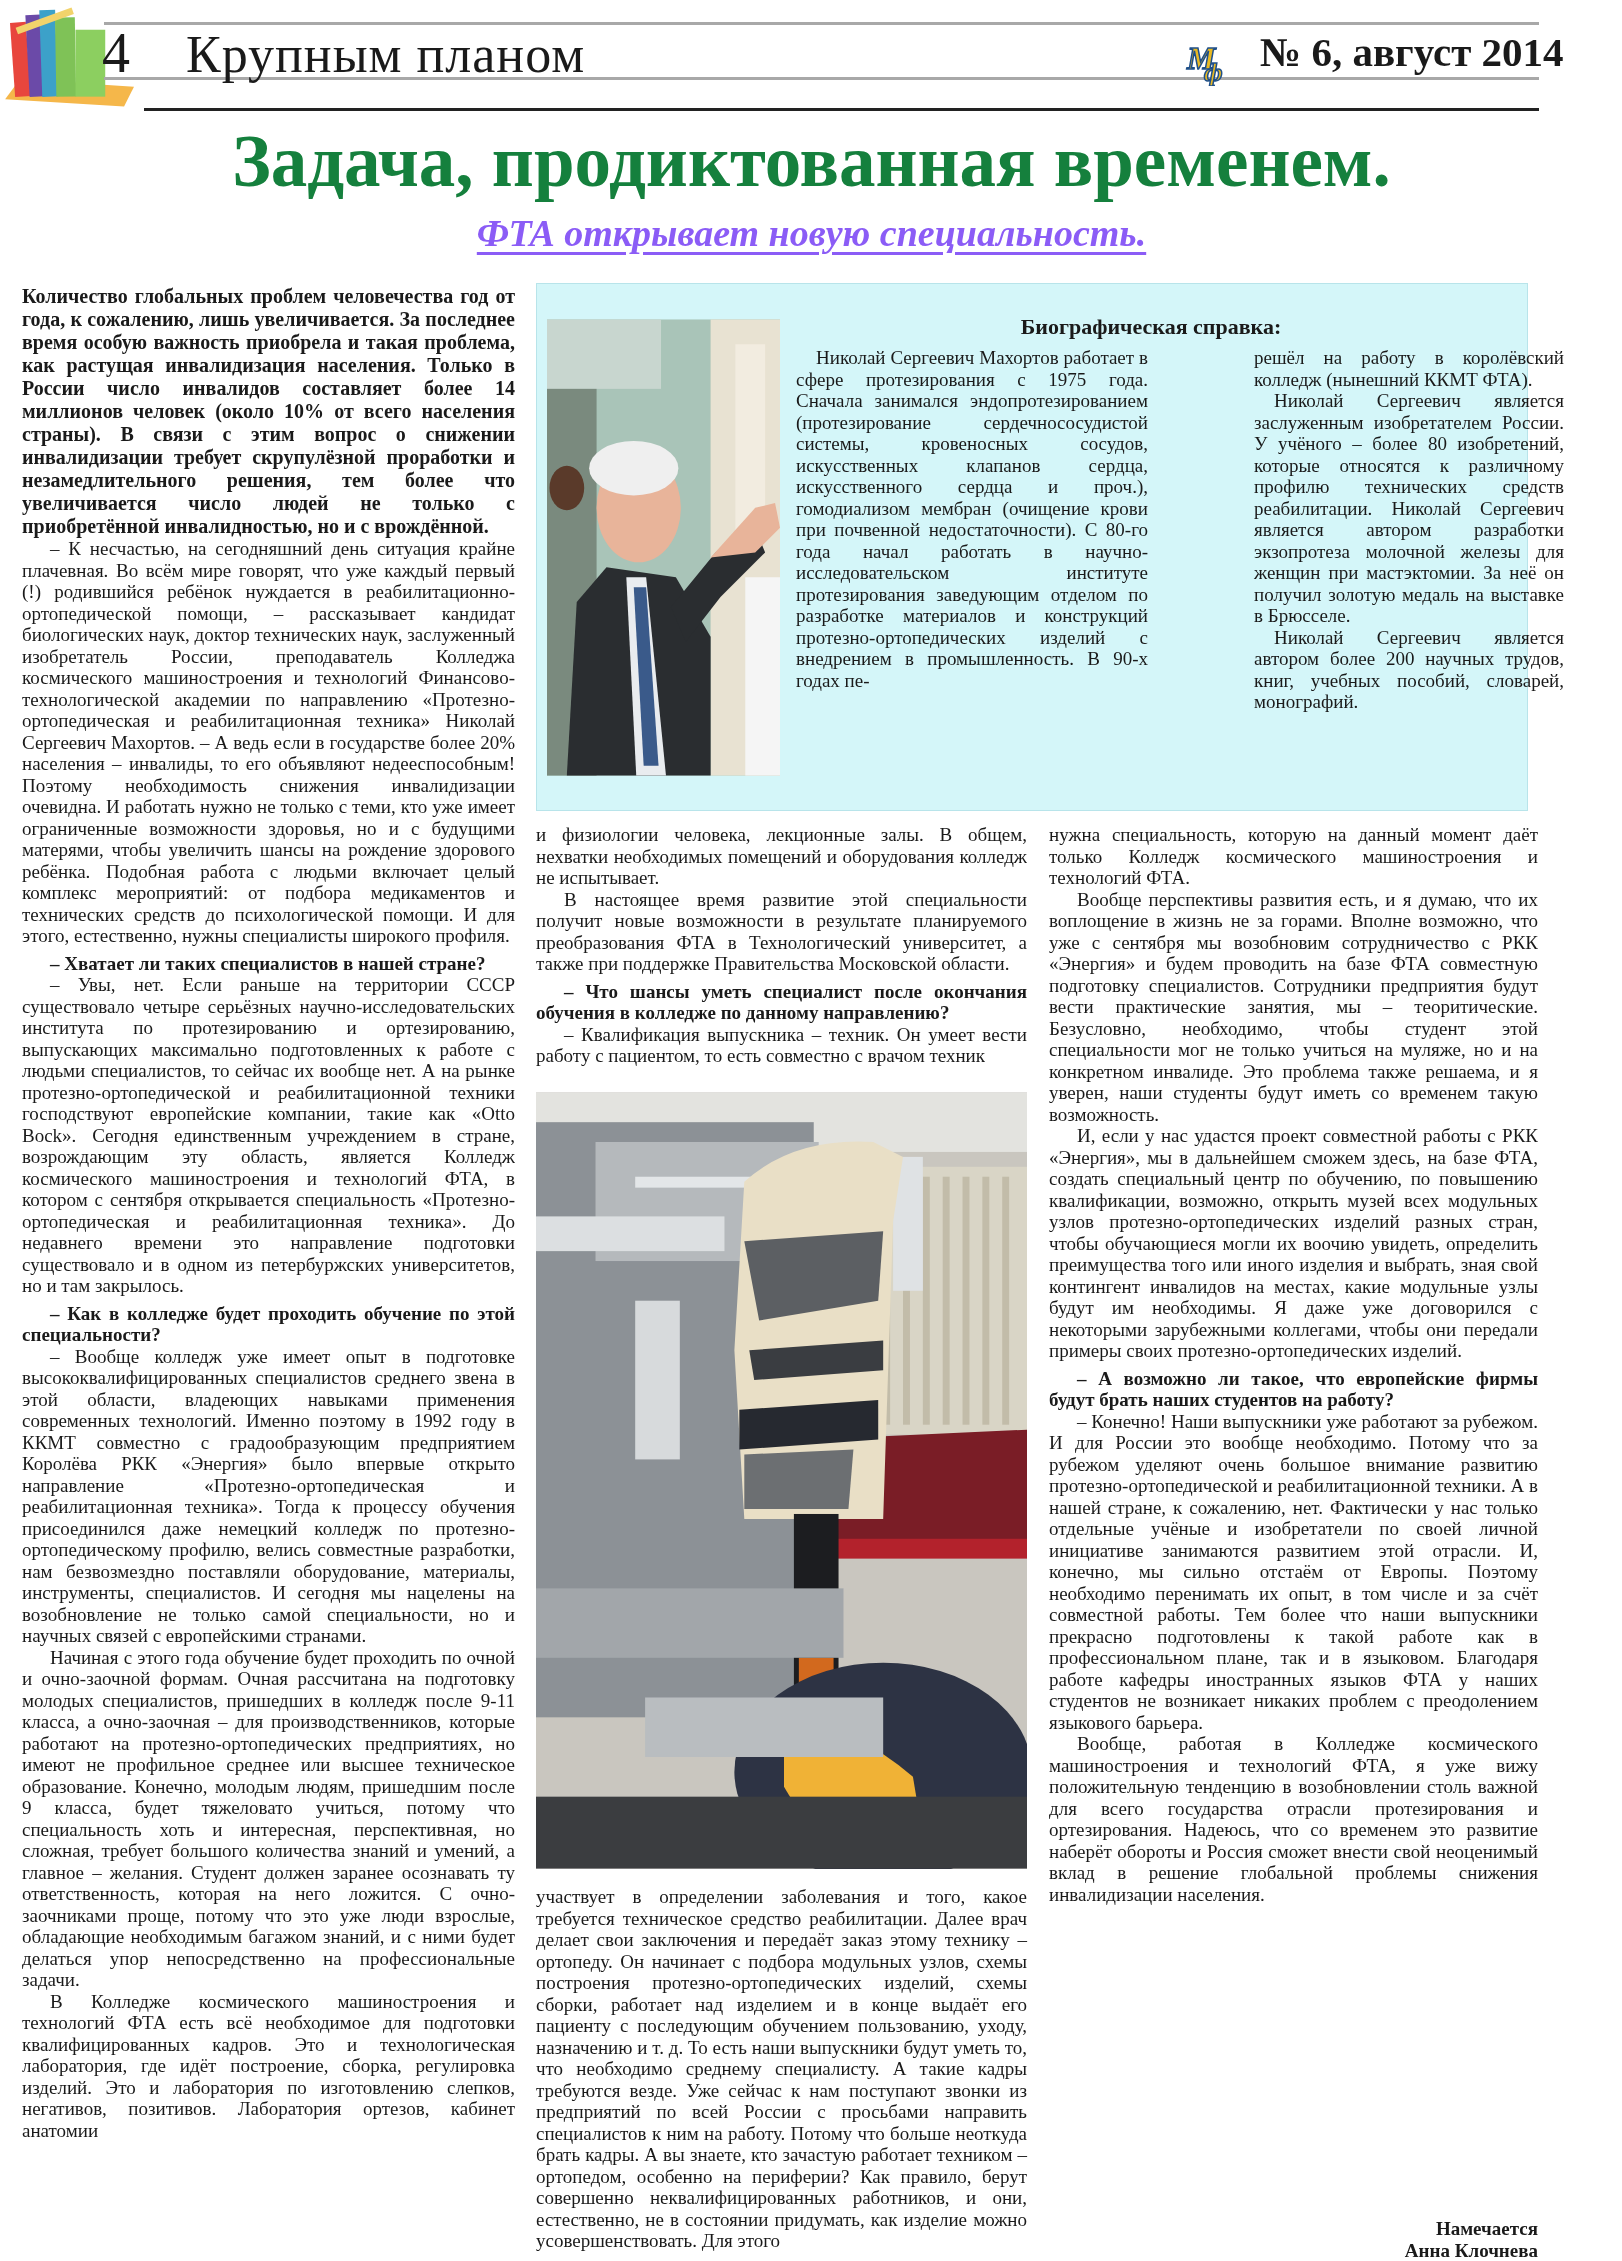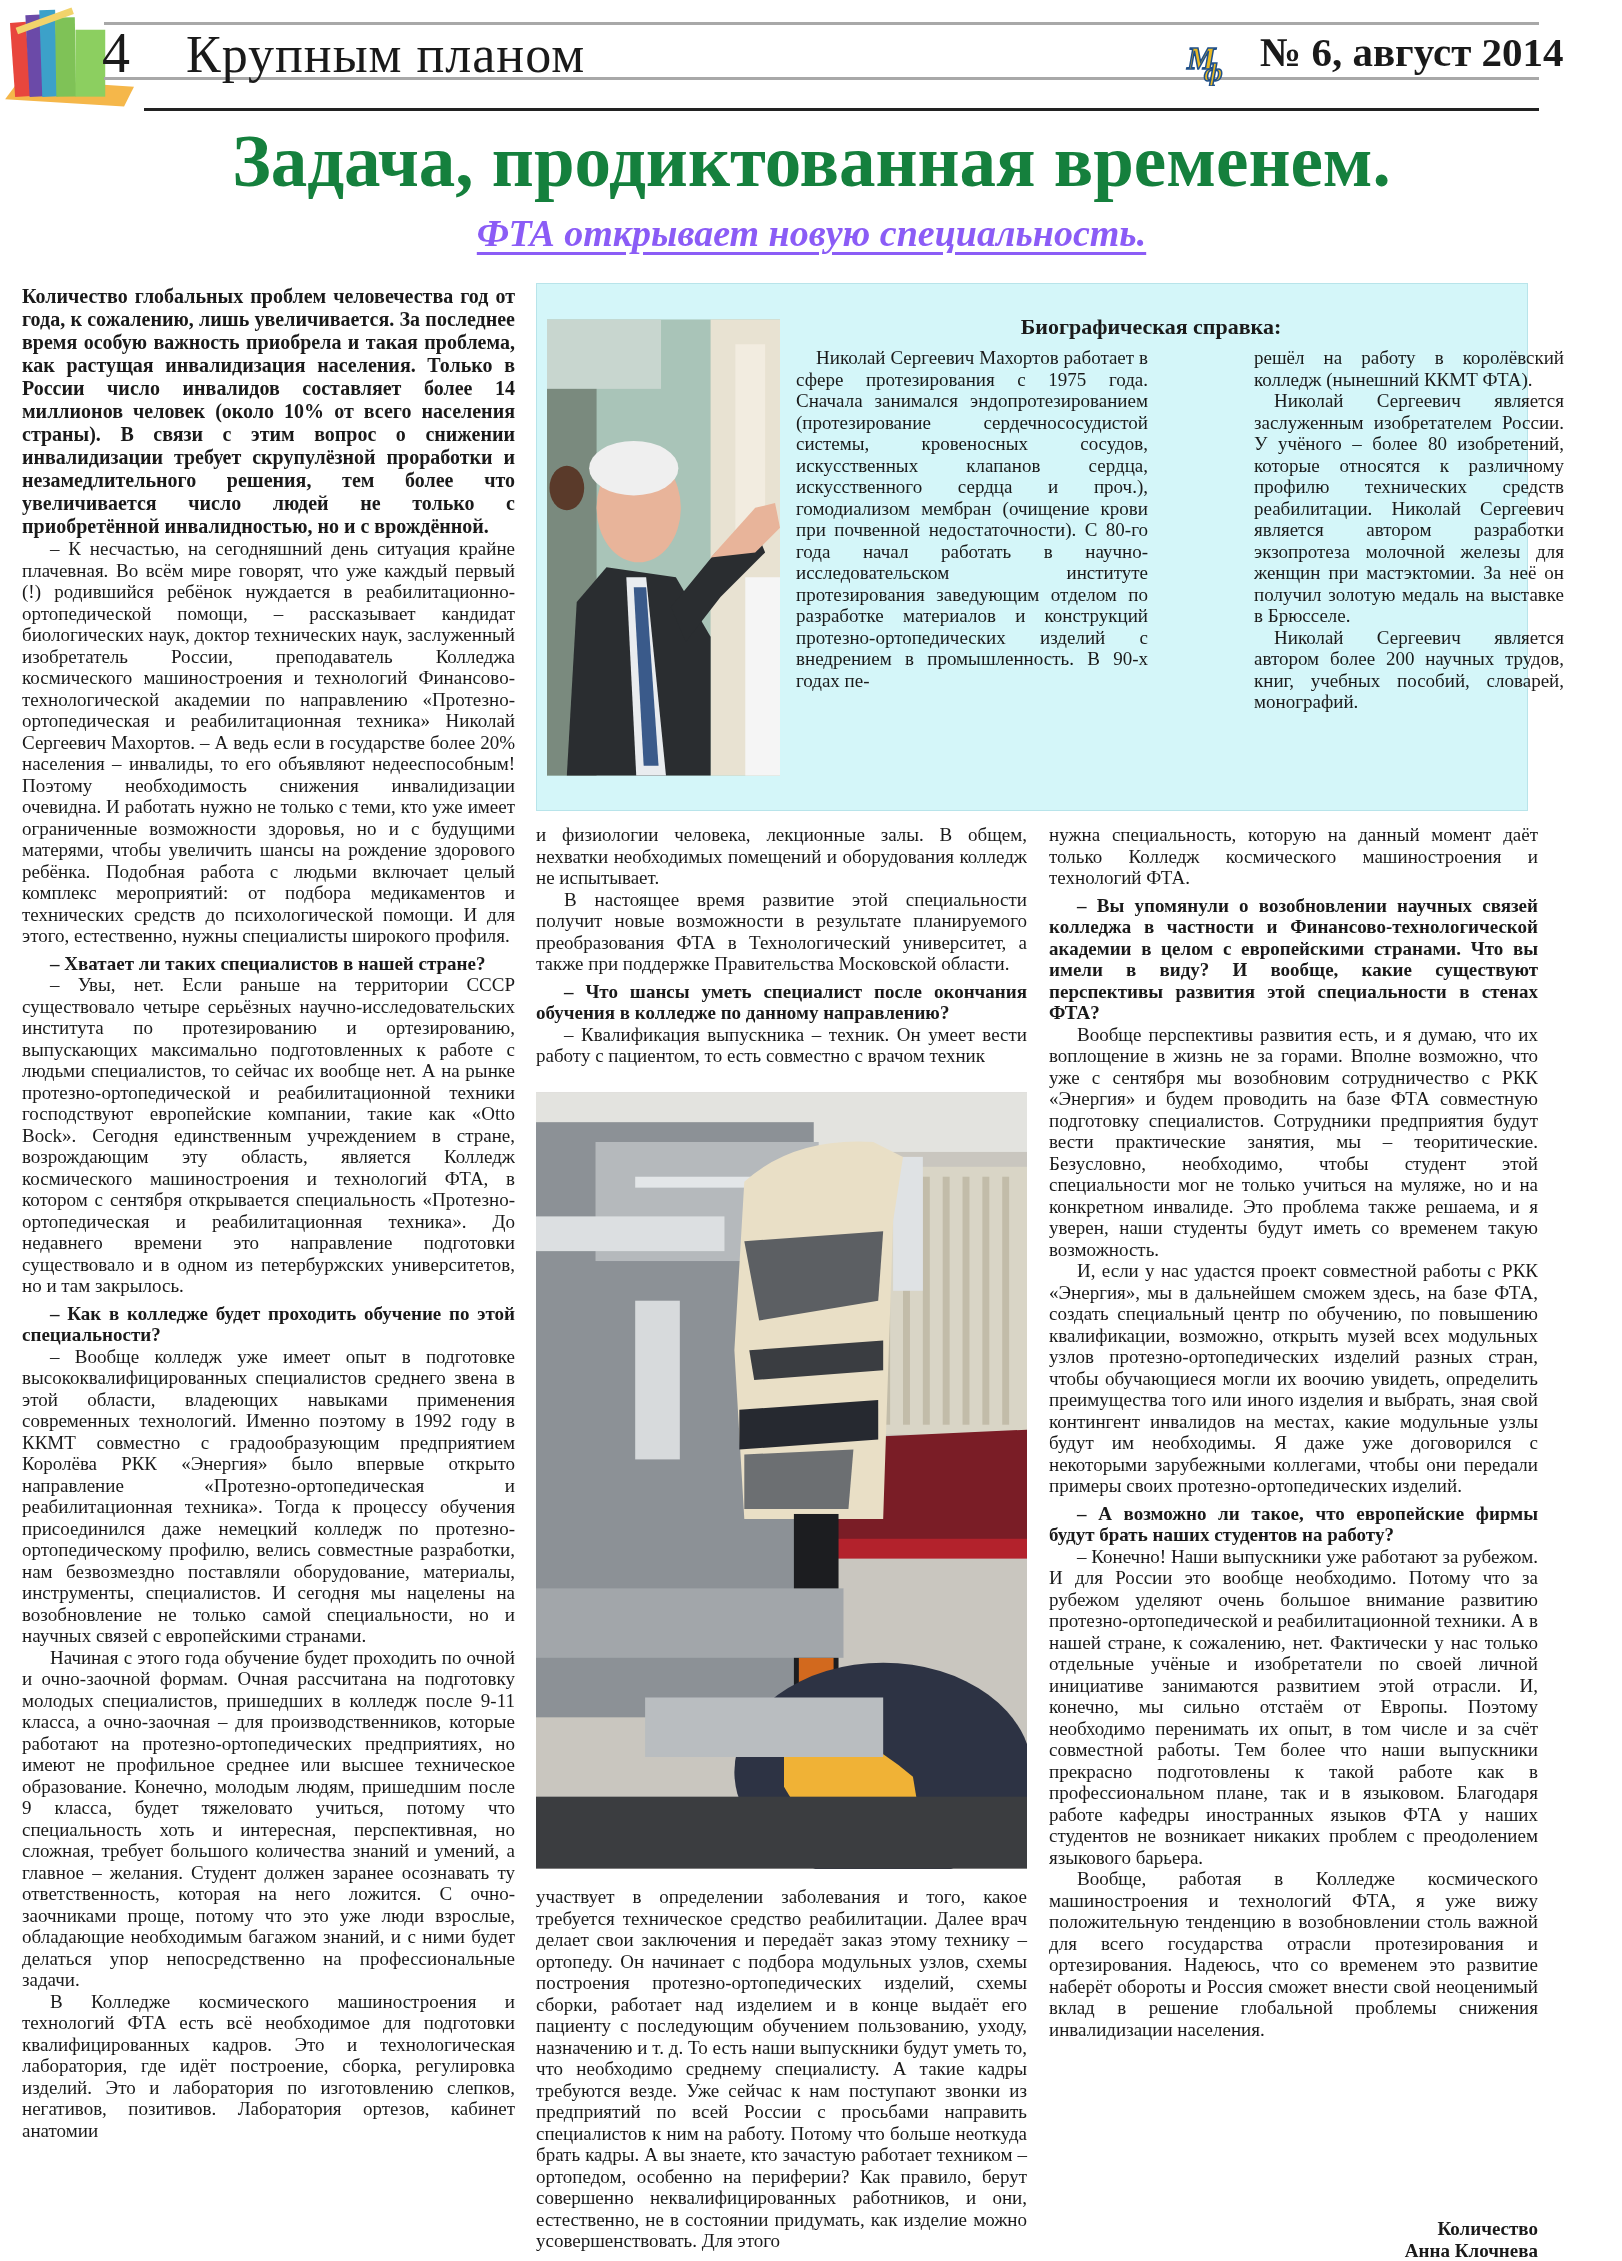--- a/index.html
+++ b/index.html
@@ -177,26 +177,25 @@
 </div>
 <div class="abs col col2b">
   <div>
       <p class="noind">участвует в определении заболевания и того, какое требуется техническое средство реабилитации. Далее врач делает свои заключения и передаёт заказ этому технику – ортопеду. Он начинает с подбора модульных узлов, схемы построения протезно-ортопедических изделий, схемы сборки, работает над изделием и в конце выдаёт его пациенту с последующим обучением пользованию, уходу, назначению и т. д. То есть наши выпускники будут уметь то, что необходимо среднему специалисту. А такие кадры требуются везде. Уже сейчас к нам поступают звонки из предприятий по всей России с просьбами направить специалистов к ним на работу. Потому что больше неоткуда брать кадры. А вы знаете, кто зачастую работает техником – ортопедом, особенно на периферии? Как правило, берут совершенно неквалифицированных работников, и они, естественно, не в состоянии придумать, как изделие можно усовершенствовать. Для этого</p>
     </div>
 </div>
 
 <div class="abs col col3">
   <div>
       <p class="noind">нужна специальность, которую на данный момент даёт только Колледж космического машиностроения и технологий ФТА.</p>
-      <p class="q">– Вы упомянули о возобновлении научных связей колледжа в частности и Финансово-технологической академии в целом с европейскими странами. Что вы имели в виду? И вообще, какие существуют перспективы развития этой специальности в стенах ФТА?</p>
       <p>Вообще перспективы развития есть, и я думаю, что их воплощение в жизнь не за горами. Вполне возможно, что уже с сентября мы возобновим сотрудничество с РКК «Энергия» и будем проводить на базе ФТА совместную подготовку специалистов. Сотрудники предприятия будут вести практические занятия, мы – теоритические. Безусловно, необходимо, чтобы студент этой специальности мог не только учиться на муляже, но и на конкретном инвалиде. Это проблема также решаема, и я уверен, наши студенты будут иметь со временем такую возможность.</p>
       <p>И, если у нас удастся проект совместной работы с РКК «Энергия», мы в дальнейшем сможем здесь, на базе ФТА, создать специальный центр по обучению, по повышению квалификации, возможно, открыть музей всех модульных узлов протезно-ортопедических изделий разных стран, чтобы обучающиеся могли их воочию увидеть, определить преимущества того или иного изделия и выбрать, зная свой контингент инвалидов на местах, какие модульные узлы будут им необходимы. Я даже уже договорился с некоторыми зарубежными коллегами, чтобы они передали примеры своих протезно-ортопедических изделий.</p>
       <p class="q">– А возможно ли такое, что европейские фирмы будут брать наших студентов на работу?</p>
       <p>– Конечно! Наши выпускники уже работают за рубежом. И для России это вообще необходимо. Потому что за рубежом уделяют очень большое внимание развитию протезно-ортопедической и реабилитационной техники. А в нашей стране, к сожалению, нет. Фактически у нас только отдельные учёные и изобретатели по своей личной инициативе занимаются развитием этой отрасли. И, конечно, мы сильно отстаём от Европы. Поэтому необходимо перенимать их опыт, в том числе и за счёт совместной работы. Тем более что наши выпускники прекрасно подготовлены к такой работе как в профессиональном плане, так и в языковом. Благодаря работе кафедры иностранных языков ФТА у наших студентов не возникает никаких проблем с преодолением языкового барьера.</p>
       <p>Вообще, работая в Колледже космического машиностроения и технологий ФТА, я уже вижу положительную тенденцию в возобновлении столь важной для всего государства отрасли протезирования и ортезирования. Надеюсь, что со временем это развитие наберёт обороты и Россия сможет внести свой неоценимый вклад в решение глобальной проблемы снижения инвалидизации населения.</p>
     </div>
 </div>
 
 <div class="abs sig">
-  <div>Количество</div>
+  <div>Намечается</div>
   <div>Анна Клочнева</div>
 </div>
 
 
 </body></html>

